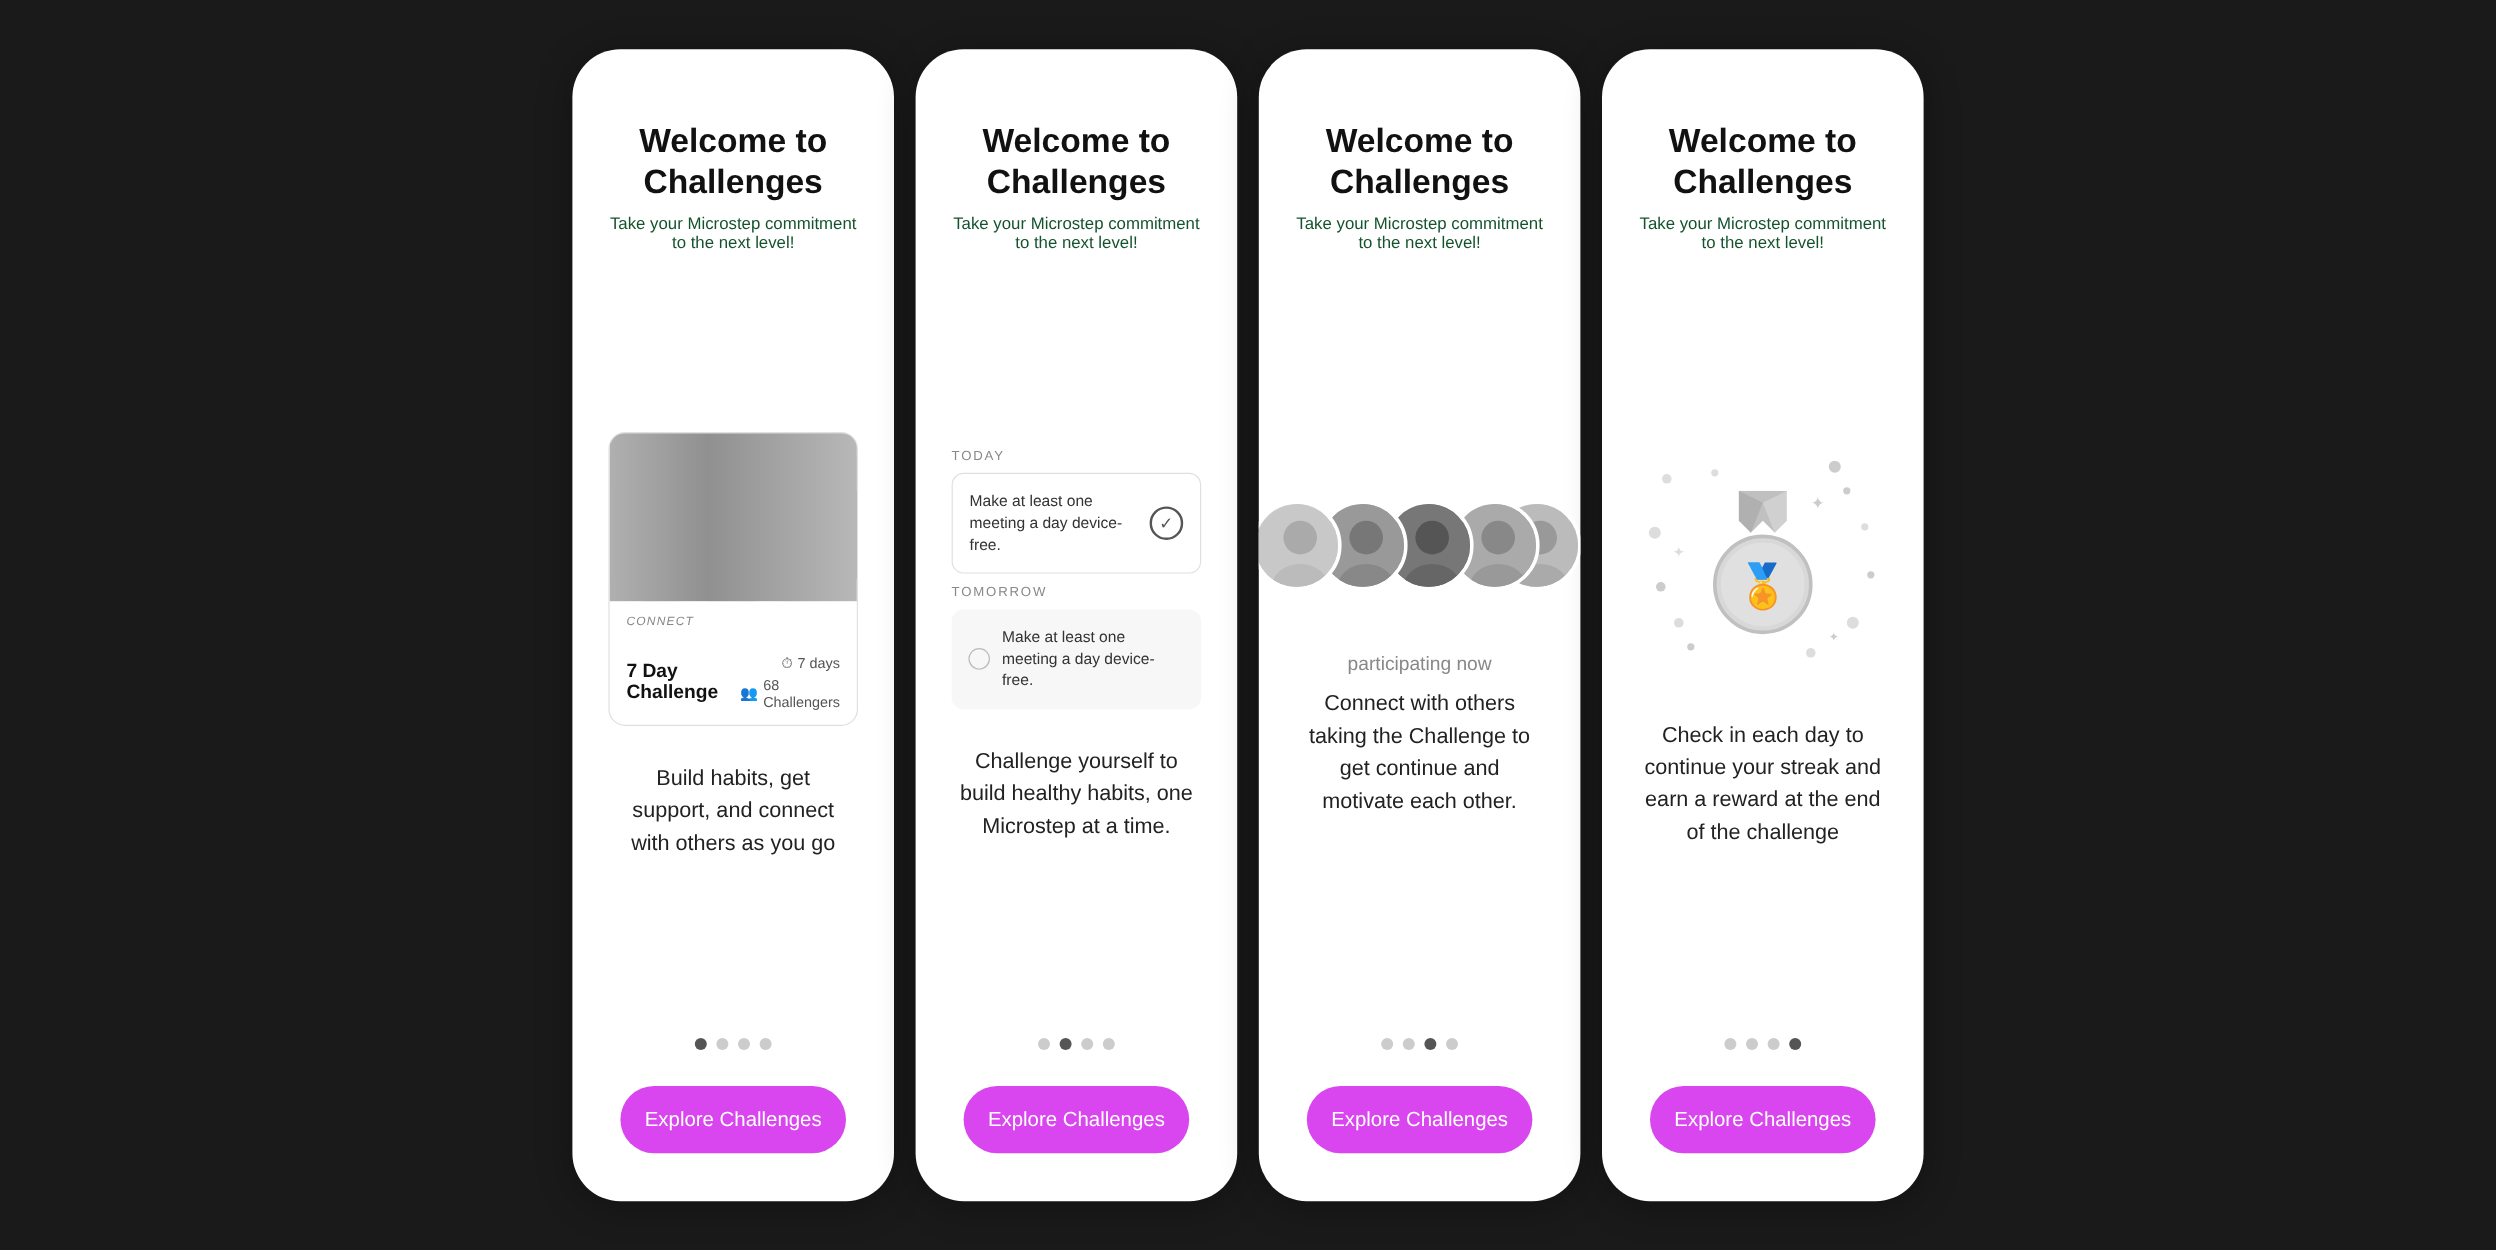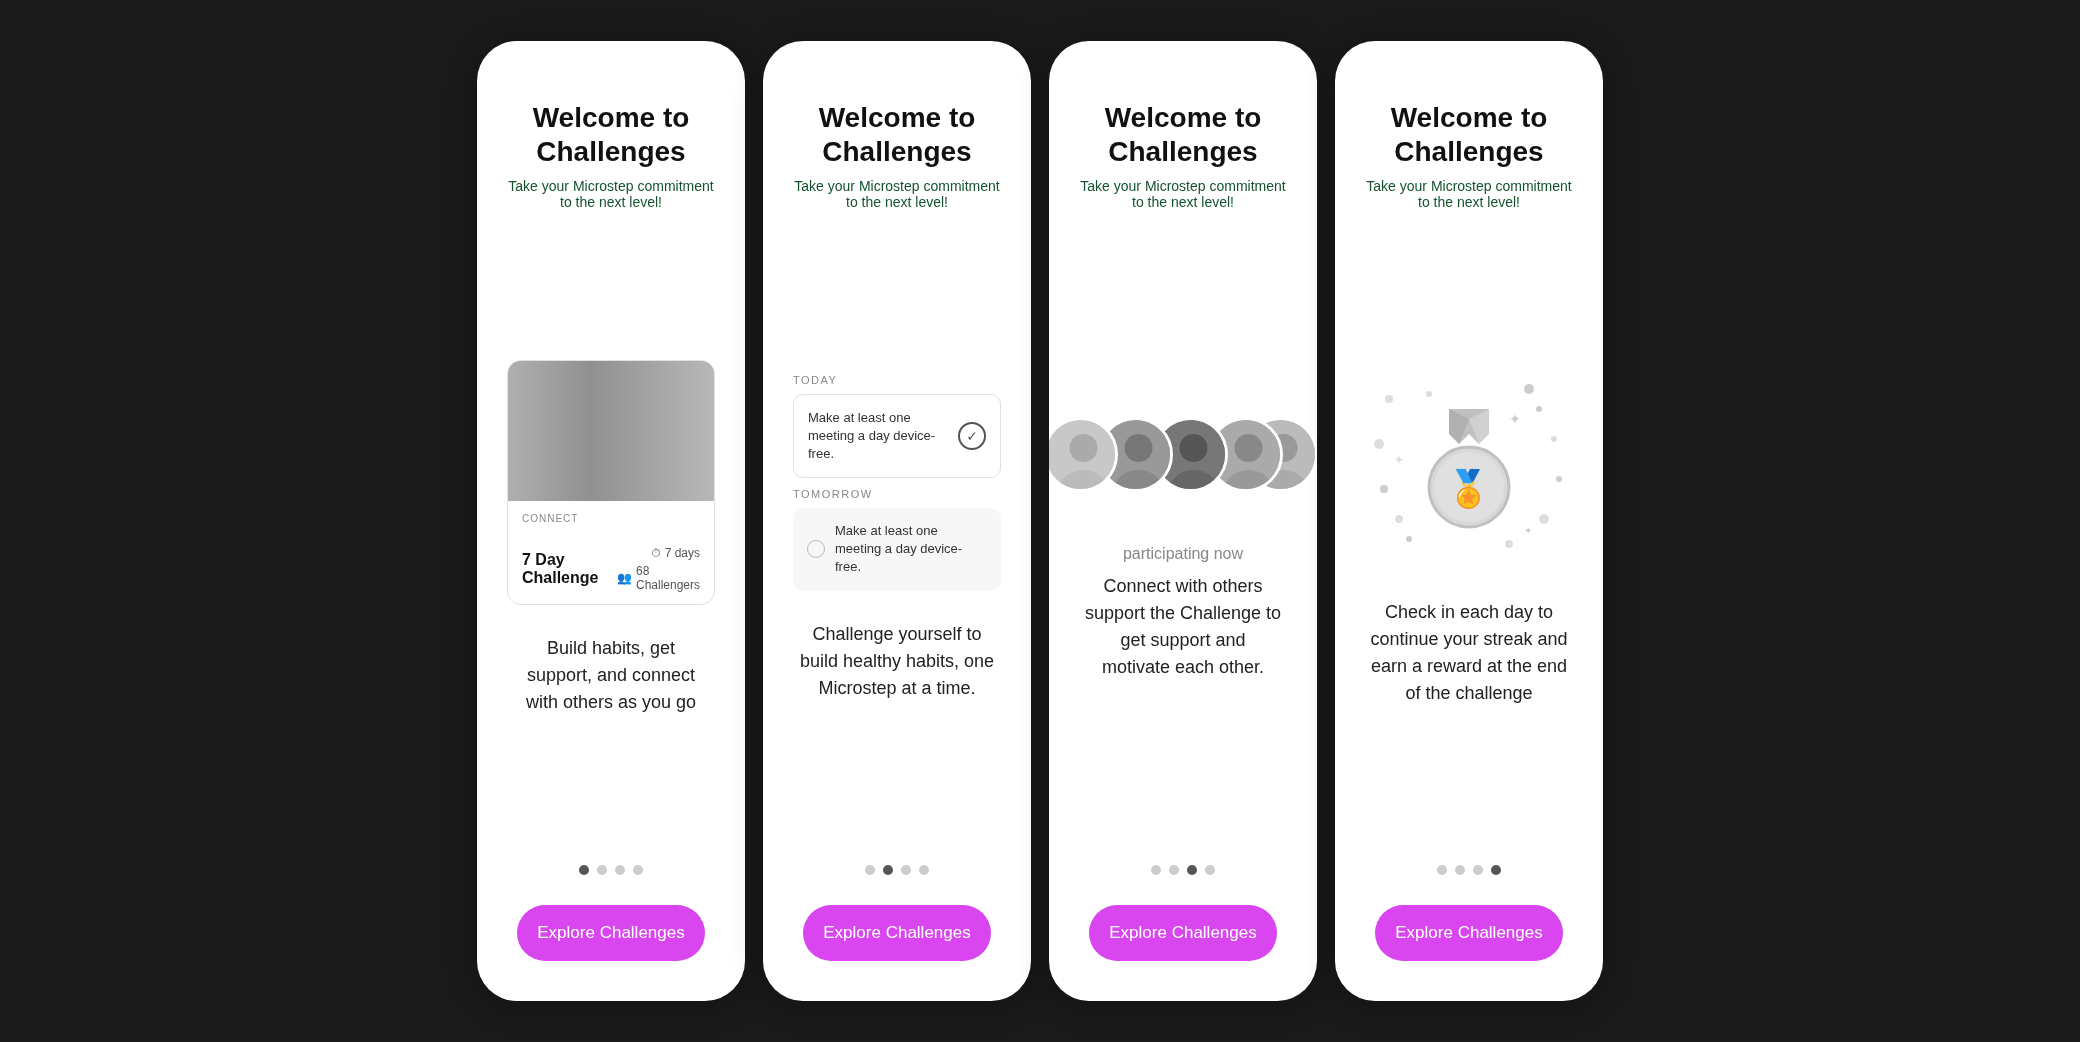--- a/index.html
+++ b/index.html
@@ -66,20 +66,21 @@
     }
     .challenge-card-info {
       padding: 12px 14px;
     }
     .connect-label {
       font-size: 10px;
       color: #888;
       letter-spacing: 1px;
       text-transform: uppercase;
       margin-bottom: 4px;
+      font-style: italic;
     }
     .challenge-name {
       font-size: 16px;
       font-weight: 600;
       color: #111;
     }
     .challenge-days {
       font-size: 12px;
       color: #555;
       display: flex;
@@ -409,21 +410,21 @@
         </div>
         <div class="avatar-circle">
           <svg width="75" height="75" viewBox="0 0 75 75" xmlns="http://www.w3.org/2000/svg">
             <circle cx="37.5" cy="37.5" r="37.5" fill="#bbb"></circle>
             <circle cx="37.5" cy="28" r="14" fill="#999"></circle>
             <ellipse cx="37.5" cy="70" rx="24" ry="20" fill="#aaa"></ellipse>
           </svg>
         </div>
       </div>
       <p class="participating-text">participating now</p>
-      <p class="screen3-description">Connect with others support the Challenge to get support and motivate each other.</p>
+      <p class="screen3-description">Connect with others taking the Challenge to get continue and motivate each other.</p>
     </div>
 
     <div class="pagination-dots">
       <span class="dot"></span>
       <span class="dot"></span>
       <span class="dot active"></span>
       <span class="dot"></span>
     </div>
     <button class="cta-button">Explore Challenges</button>
   </div>

